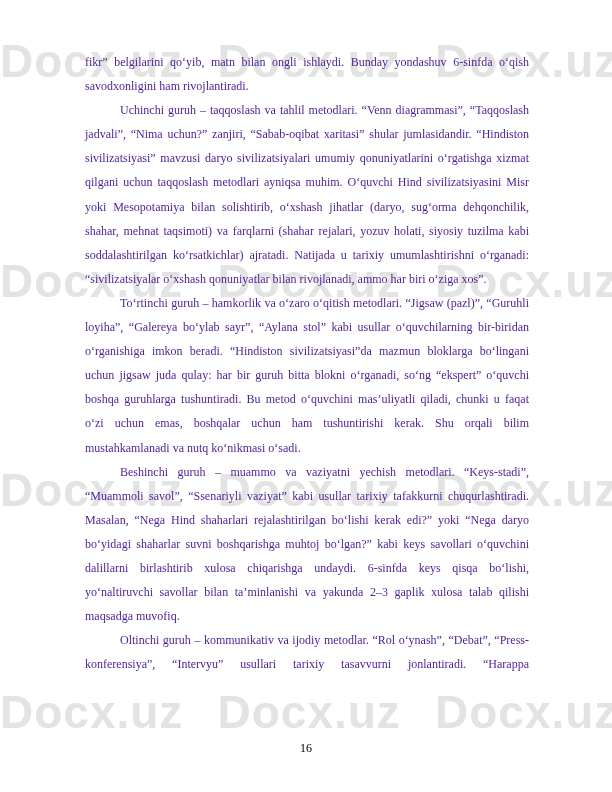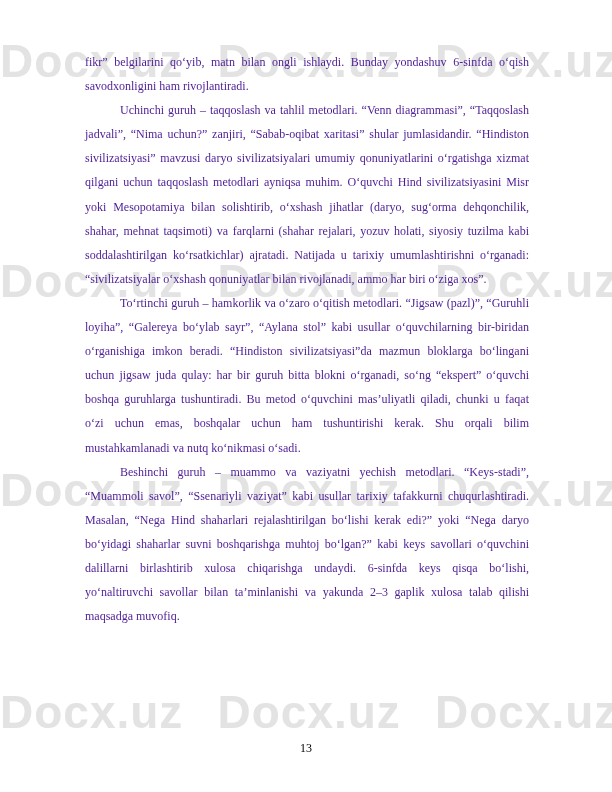--- a/index.html
+++ b/index.html
@@ -48,15 +48,16 @@
     <span>Docx.uz</span>
     <span>Docx.uz</span>
   </div>
 </div>
 
 <div class="page">
   <p class="para">fikr” belgilarini qo‘yib, matn bilan ongli ishlaydi. Bunday yondashuv 6-sinfda o‘qish savodxonligini ham rivojlantiradi.</p>
   <p class="para indent">Uchinchi guruh – taqqoslash va tahlil metodlari. “Venn diagrammasi”, “Taqqoslash jadvali”, “Nima uchun?” zanjiri, “Sabab-oqibat xaritasi” shular jumlasidandir. “Hindiston sivilizatsiyasi” mavzusi daryo sivilizatsiyalari umumiy qonuniyatlarini o‘rgatishga xizmat qilgani uchun taqqoslash metodlari ayniqsa muhim. O‘quvchi Hind sivilizatsiyasini Misr yoki Mesopotamiya bilan solishtirib, o‘xshash jihatlar (daryo, sug‘orma dehqonchilik, shahar, mehnat taqsimoti) va farqlarni (shahar rejalari, yozuv holati, siyosiy tuzilma kabi soddalashtirilgan ko‘rsatkichlar) ajratadi. Natijada u tarixiy umumlashtirishni o‘rganadi: “sivilizatsiyalar o‘xshash qonuniyatlar bilan rivojlanadi, ammo har biri o‘ziga xos”.</p>
   <p class="para indent">To‘rtinchi guruh – hamkorlik va o‘zaro o‘qitish metodlari. “Jigsaw (pazl)”, “Guruhli loyiha”, “Galereya bo‘ylab sayr”, “Aylana stol” kabi usullar o‘quvchilarning bir-biridan o‘rganishiga imkon beradi. “Hindiston sivilizatsiyasi”da mazmun bloklarga bo‘lingani uchun jigsaw juda qulay: har bir guruh bitta blokni o‘rganadi, so‘ng “ekspert” o‘quvchi boshqa guruhlarga tushuntiradi. Bu metod o‘quvchini mas’uliyatli qiladi, chunki u faqat o‘zi uchun emas, boshqalar uchun ham tushuntirishi kerak. Shu orqali bilim mustahkamlanadi va nutq ko‘nikmasi o‘sadi.</p>
   <p class="para indent">Beshinchi guruh – muammo va vaziyatni yechish metodlari. “Keys-stadi”, “Muammoli savol”, “Ssenariyli vaziyat” kabi usullar tarixiy tafakkurni chuqurlashtiradi. Masalan, “Nega Hind shaharlari rejalashtirilgan bo‘lishi kerak edi?” yoki “Nega daryo bo‘yidagi shaharlar suvni boshqarishga muhtoj bo‘lgan?” kabi keys savollari o‘quvchini dalillarni birlashtirib xulosa chiqarishga undaydi. 6-sinfda keys qisqa bo‘lishi, yo‘naltiruvchi savollar bilan ta’minlanishi va yakunda 2–3 gaplik xulosa talab qilishi maqsadga muvofiq.</p>
+  <p class="para indent" style="text-align-last: justify;">Oltinchi guruh – kommunikativ va ijodiy metodlar. “Rol o‘ynash”, “Debat”, “Press-konferensiya”, “Intervyu” usullari tarixiy tasavvurni jonlantiradi. “Harappa</p>
 </div>
 
-<div class="page-number">13</div>
+<div class="page-number">16</div>
 
 </body></html>

